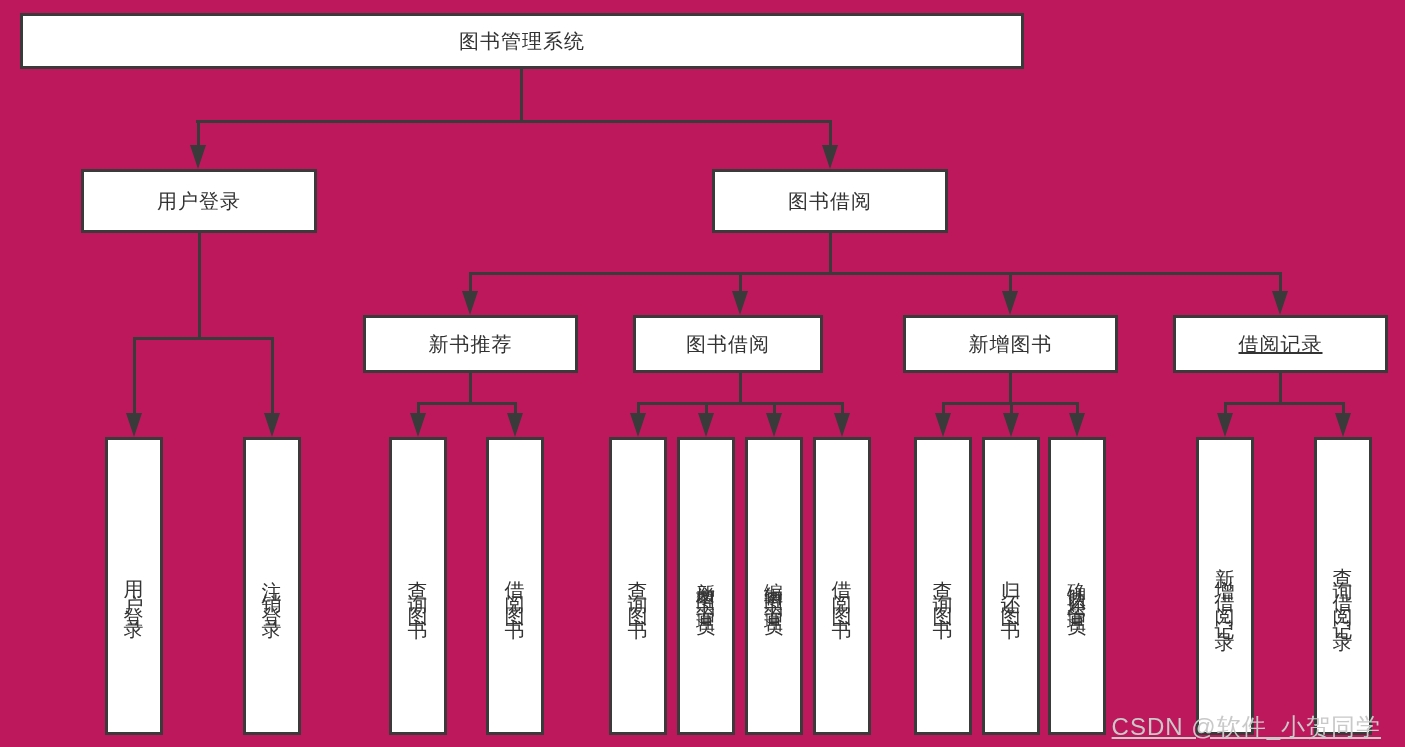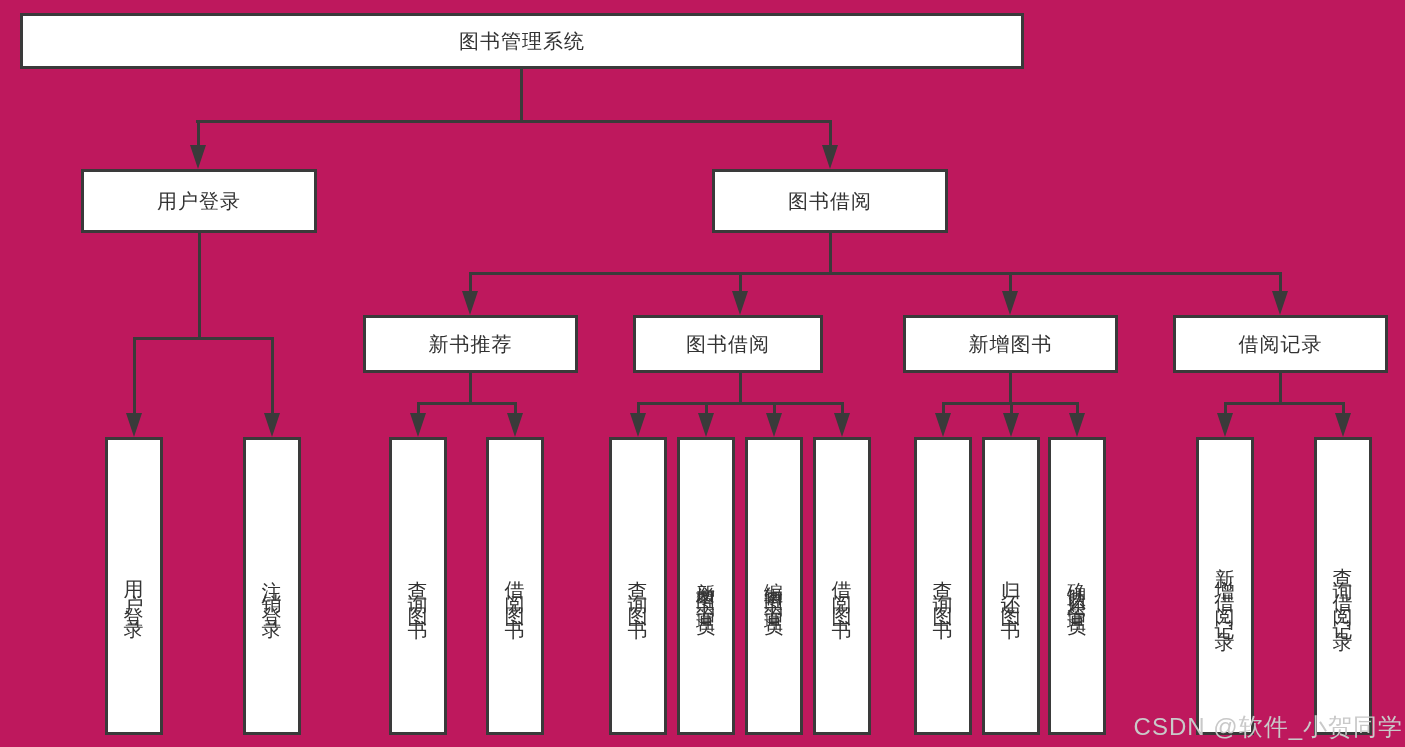--- a/index.html
+++ b/index.html
@@ -55,27 +55,28 @@
     position: absolute;
     width: 0; height: 0;
     border-left: 8px solid transparent;
     border-right: 8px solid transparent;
     border-top: 24px solid var(--line);
     z-index: 1;
   }
 
   .watermark {
     position: absolute;
-    right: 2px;
+    right: 24px;
     bottom: 4px;
     font-size: 24px;
     color: #c9c9c9;
     letter-spacing: 1px;
     z-index: 5;
     white-space: nowrap;
+    text-decoration: underline;
   }
 </style>
 </head>
 <body>
 
 <div class="canvas">
 
   <div class="node" style="left:20px; top:13px; width:1004px; height:56px;">
     <span>图书管理系统</span>
   </div>
@@ -114,21 +115,21 @@
 
   <div class="node" style="left:363px; top:315px; width:215px; height:58px;">
     <span>新书推荐</span>
   </div>
   <div class="node" style="left:633px; top:315px; width:190px; height:58px;">
     <span>图书借阅</span>
   </div>
   <div class="node" style="left:903px; top:315px; width:215px; height:58px;">
     <span>新增图书</span>
   </div>
-  <div class="node" style="left:1173px; top:315px; width:215px; height:58px;">
+  <div class="node" style="left:1173px; top:315px; width:215px; height:58px;text-decoration:underline;">
     <span>借阅记录</span>
   </div>
 
   <div class="vl" style="left:468.5px; top:373px; height:32px;"></div>
   <div class="hl" style="left:416.5px; top:402px; width:100px;"></div>
   <div class="vl" style="left:416.5px; top:402px; height:13px;"></div>
   <div class="ar" style="left:410px; top:413px;"></div>
   <div class="vl" style="left:513.5px; top:402px; height:13px;"></div>
   <div class="ar" style="left:507px; top:413px;"></div>
 

